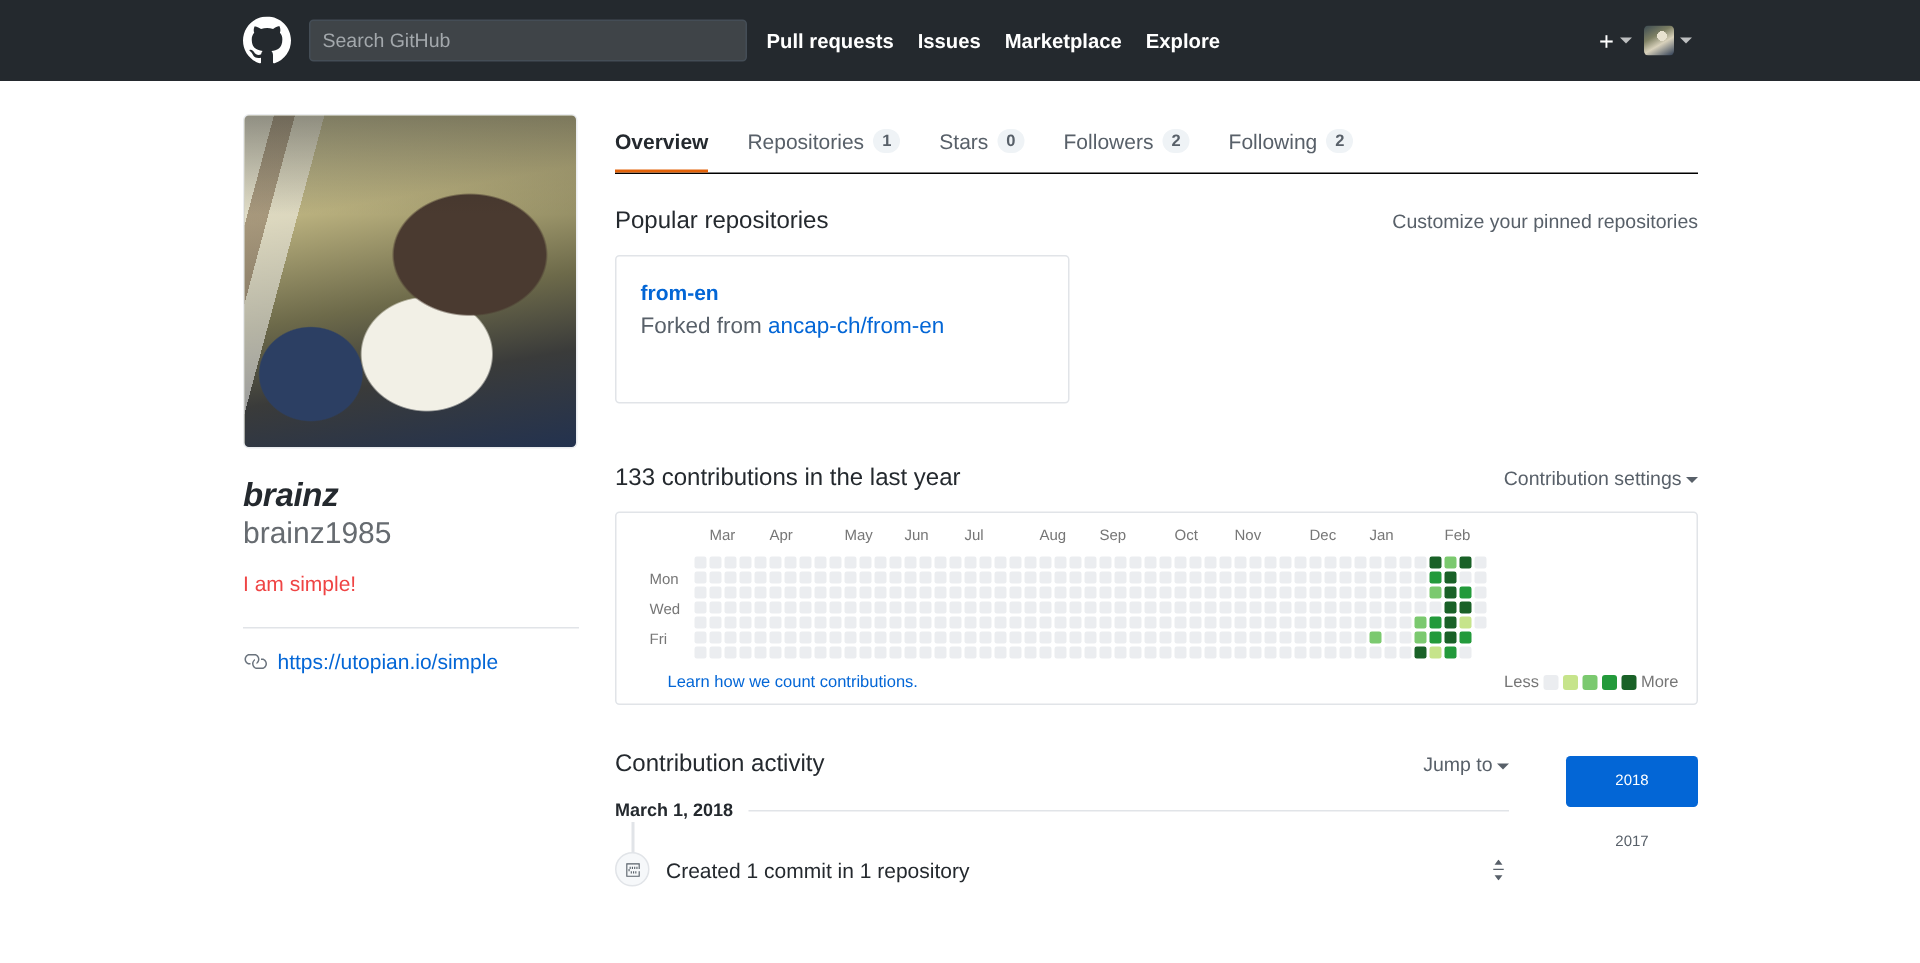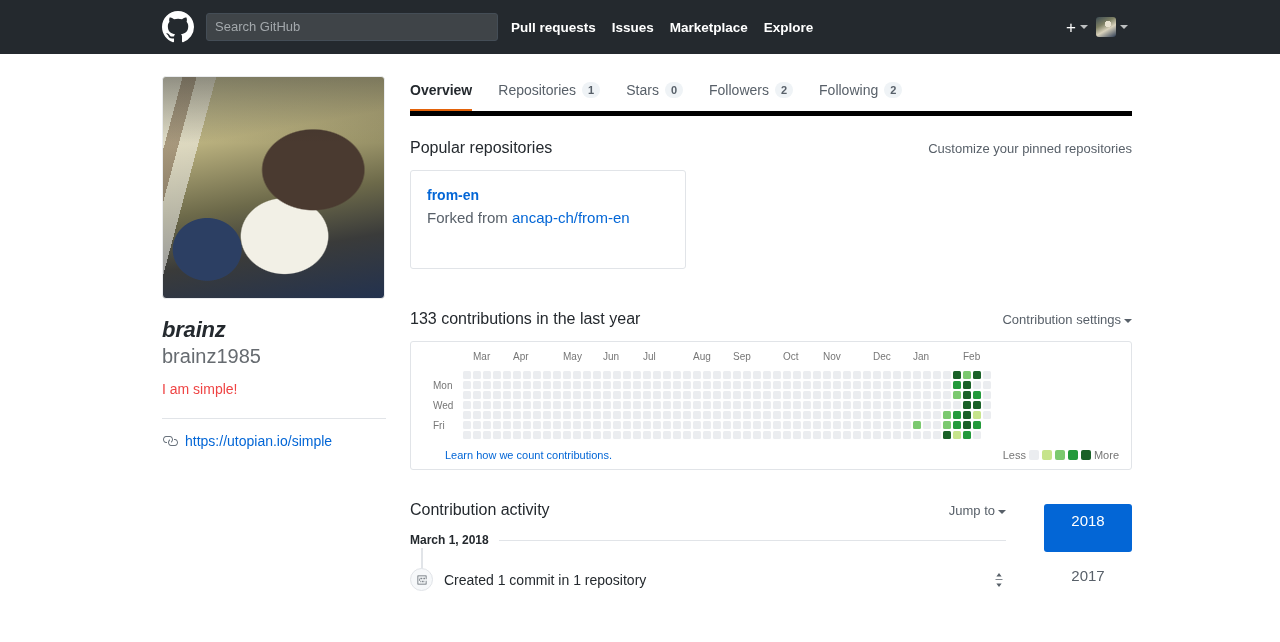--- a/index.html
+++ b/index.html
@@ -107,21 +107,21 @@
   }
   .profile-bio { font-size: 14px; color: #ef4444; margin-top: 13px; }
   .profile-divider { border-top: 1px solid #e1e4e8; margin: 21px 0 14px; }
   .profile-link { display: flex; align-items: center; gap: 7px; font-size: 14px; }
   .profile-link a { color: #0366d6; text-decoration: none; }
   .link-icon { color: #6a737d; width: 16px; height: 16px; display:block; }
 
   
   .tabs {
     display: flex; align-items: flex-end;
-    border-bottom: 5px solid #000000;
+    border-bottom: 1px solid #000000;
     height: 40px;
     gap: 26px;
   }
   .tab {
     font-size: 14px; color: #586069;
     text-decoration: none;
     padding-bottom: 11px;
     display: flex; align-items: center; gap: 6px;
     border-bottom: 2px solid transparent;
     cursor: pointer;
@@ -135,21 +135,21 @@
 
   
   .section-head {
     display: flex; align-items: baseline; justify-content: space-between;
     margin-top: 23px;
   }
   .section-title { font-size: 16px; font-weight: normal; color: #24292e; }
   .section-action { font-size: 13px; color: #586069; text-decoration: none; cursor: pointer; }
   .pinned-grid { margin-top: 13px; display: flex; }
   .pinned-card {
-    width: 276px; height: 99px;
+    width: 303px; height: 99px;
     border: 1px solid #e1e4e8; border-radius: 3px;
     padding: 16px;
   }
   .repo-name { font-size: 14px; font-weight: bold; color: #0366d6; text-decoration: none; display:block; }
   .repo-forked { font-size: 15px; color: #586069; margin-top: 6px; }
   .repo-forked a { color: #0366d6; text-decoration: none; }
 
   
   .contrib-head {
     display: flex; align-items: baseline; justify-content: space-between;
@@ -202,22 +202,22 @@
   .commit-badge {
     width: 23px; height: 23px; border-radius: 50%;
     background: #f6f8fa; border: 1px solid #e1e4e8;
     display: flex; align-items: center; justify-content: center;
     color: #586069; flex: 0 0 auto; z-index: 1;
   }
   .activity-text { font-size: 14px; color: #24292e; margin-left: 11px; }
   .collapse-icon { margin-left: auto; color: #586069; display:block; }
   .years { width: 88px; flex: 0 0 88px; margin-left: 12px; padding-top: 3px; }
   .year-btn {
-    display: block; width: 88px; height: 48px;
-    border-radius: 3px; font-size: 15px;
+    display: block; width: 88px; height: 34px;
+    border-radius: 3px; font-size: 10px;
     line-height: 34px; text-align: center;
     text-decoration: none; cursor: pointer;
     margin-bottom: 7px;
   }
   .year-btn.active { background: #0366d6; color: #fff; font-weight: normal; }
   .year-btn.inactive { color: #586069; background: transparent; }
 </style>
 </head>
 <body>
 

